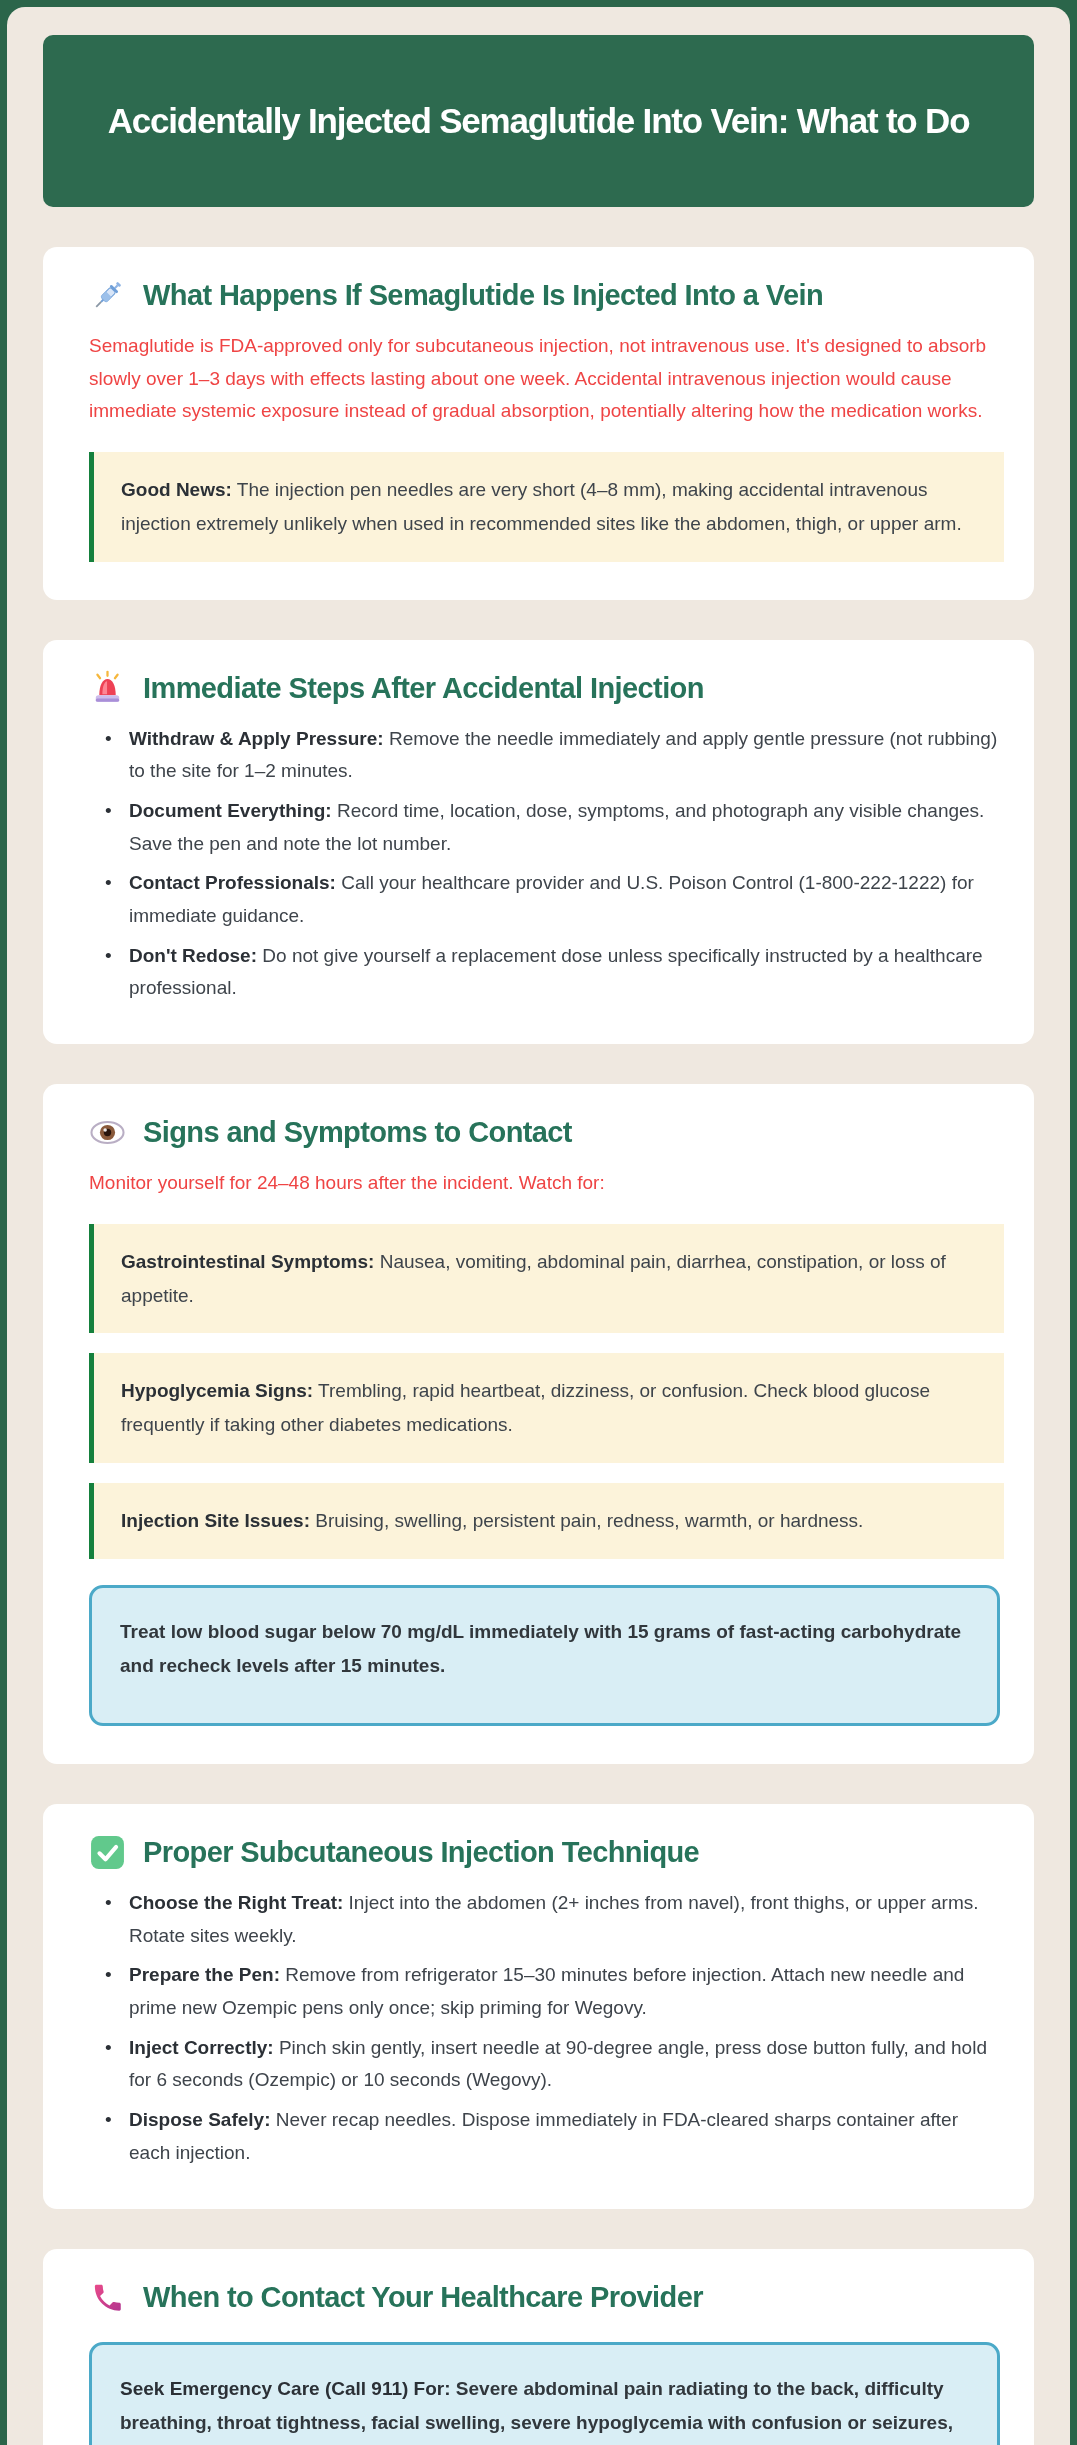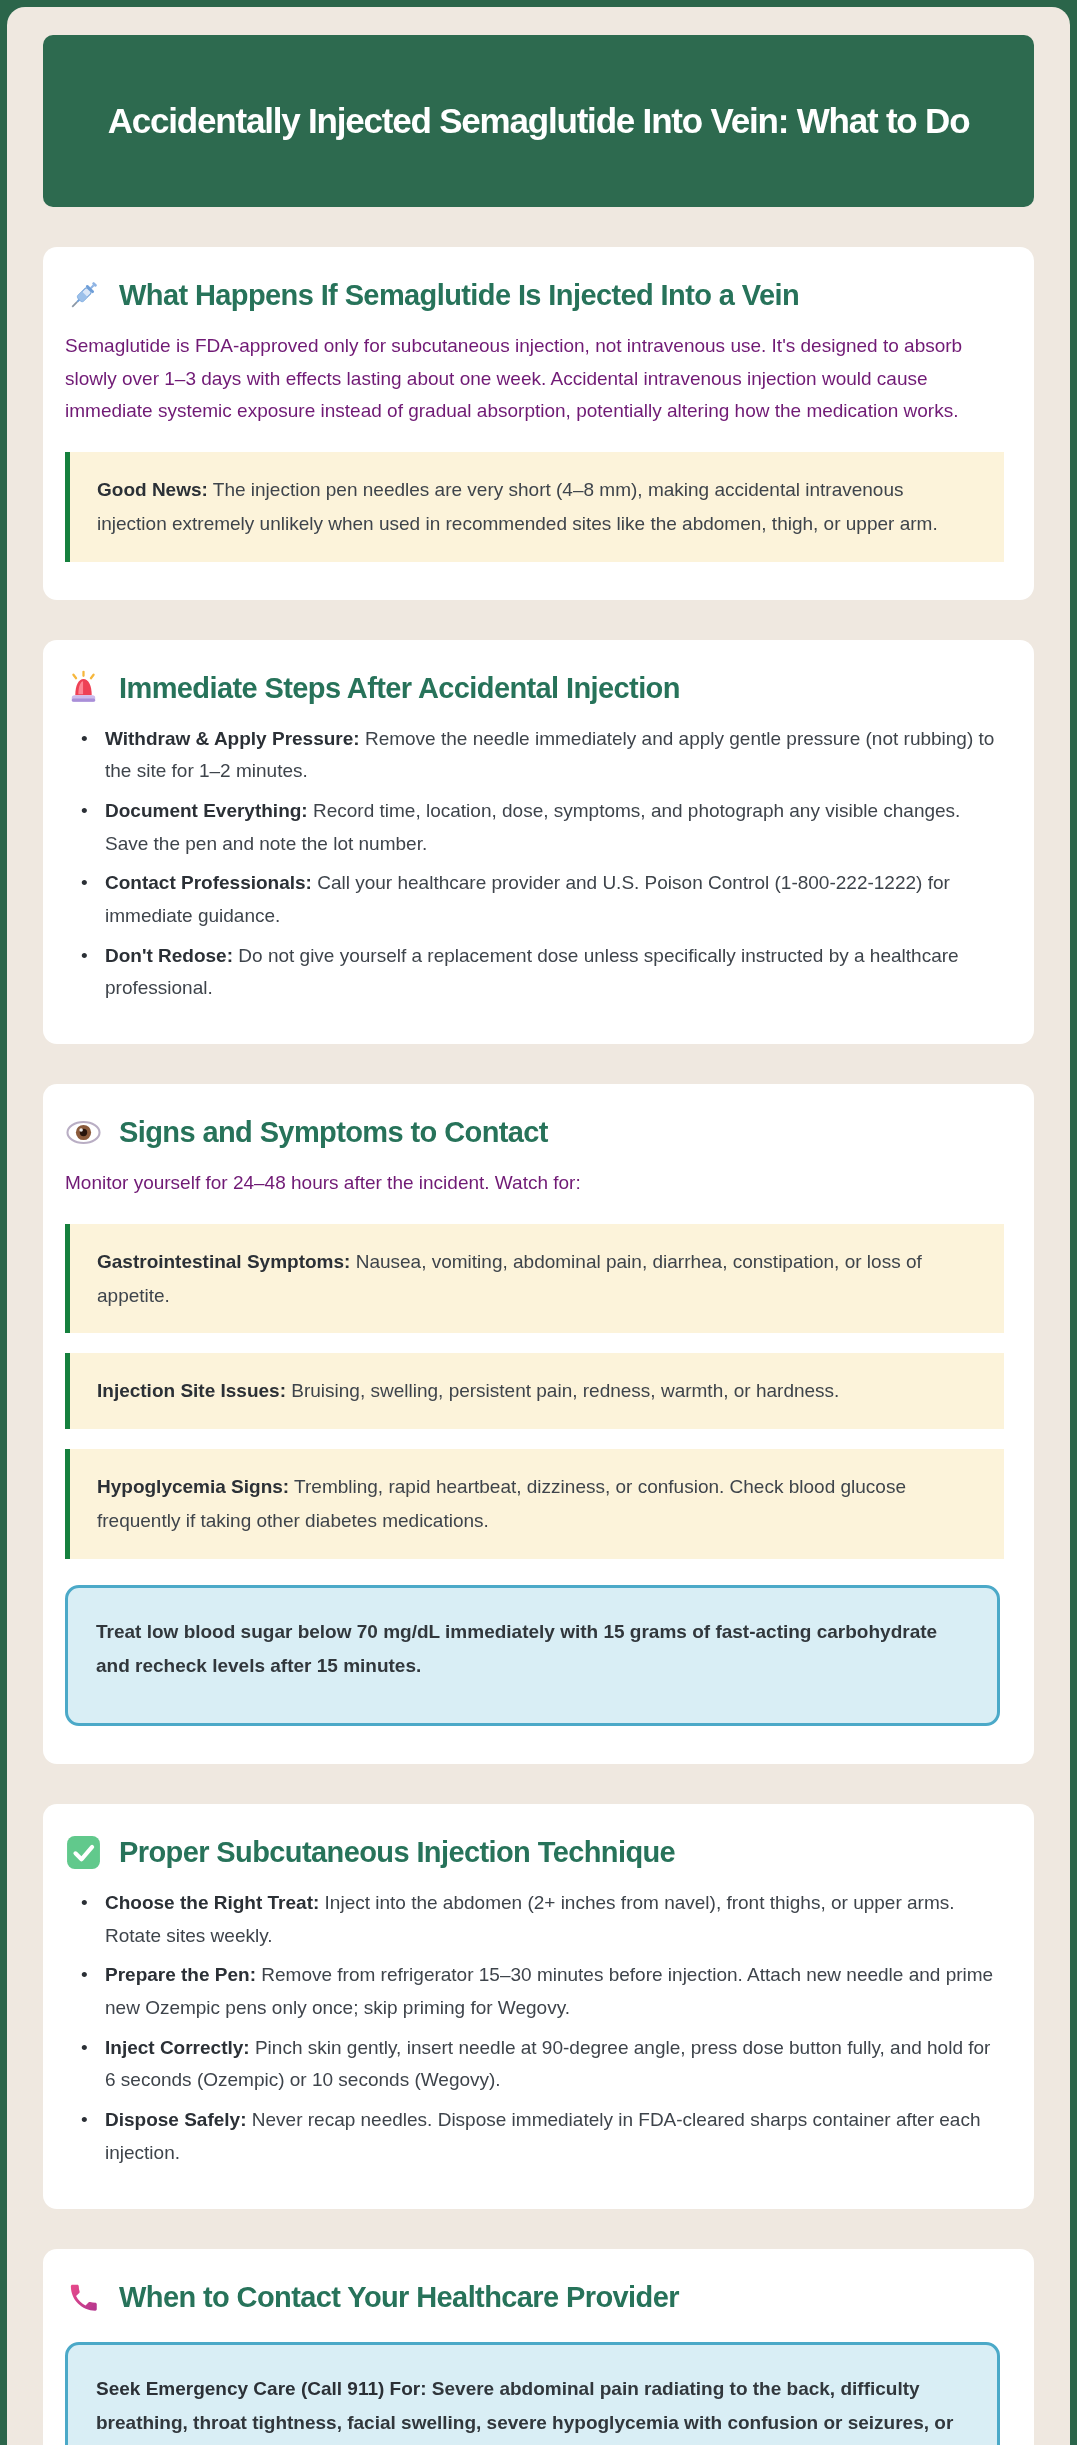--- a/index.html
+++ b/index.html
@@ -28,39 +28,39 @@
     margin:0;
     color:#ffffff;
     font-size:35px;
     font-weight:700;
     letter-spacing:-1.2px;
     text-align:center;
   }
   .card{
     background:#ffffff;
     border-radius:14px;
-    padding:26px 30px 32px 22px;
+    padding:26px 30px 32px 46px;
     margin-bottom:40px;
   }
   .card-head{
     display:flex;align-items:center;gap:17px;
     margin:4px 0 16px 0;
   }
   .icon{width:37px;height:37px;flex:none;display:block;}
   h2{
     margin:0;
     color:#27735A;
     font-size:29px;
     font-weight:700;
     letter-spacing:-0.6px;
   }
   .body-text{
     font-size:19px;
     line-height:1.72;
-    color:#701a75;
+    color:#ef4444;
     margin:14px 0 6px 0;
   }
   strong{color:#2B3036;}
   ul.steps{
     list-style:none;
     margin:14px 0 2px 0;
     padding:0 0 0 14px;
   }
   ul.steps li{
     position:relative;
@@ -161,26 +161,26 @@
         <circle cx="15.7" cy="15.5" r="1.7" fill="#ffffff" opacity="0.9"></circle>
       </svg>
       <h2>Signs and Symptoms to Contact</h2>
     </div>
     <p class="body-text">Monitor yourself for 24–48 hours after the incident. Watch for:</p>
     <div class="hl">
       <strong>Gastrointestinal Symptoms:</strong>
       <span>Nausea, vomiting, abdominal pain, diarrhea, constipation, or loss of appetite.</span>
     </div>
     <div class="hl">
+      <strong>Hypoglycemia Signs:</strong>
+      <span>Trembling, rapid heartbeat, dizziness, or confusion. Check blood glucose frequently if taking other diabetes medications.</span>
+    </div>
+    <div class="hl">
       <strong>Injection Site Issues:</strong>
       <span>Bruising, swelling, persistent pain, redness, warmth, or hardness.</span>
-    </div>
-    <div class="hl">
-      <strong>Hypoglycemia Signs:</strong>
-      <span>Trembling, rapid heartbeat, dizziness, or confusion. Check blood glucose frequently if taking other diabetes medications.</span>
     </div>
     <div class="info">Treat low blood sugar below 70 mg/dL immediately with 15 grams of fast-acting carbohydrate and recheck levels after 15 minutes.</div>
   </section>
 
   <section class="card">
     <div class="card-head">
       <svg class="icon" viewBox="0 0 36 36">
         <rect x="2" y="2" width="32" height="32" rx="7.5" fill="#61C98C"></rect>
         <path d="M10.2 18.8 L16 24.6 L26.4 12.6" fill="none" stroke="#ffffff" stroke-width="4" stroke-linecap="round" stroke-linejoin="round"></path>
       </svg>

